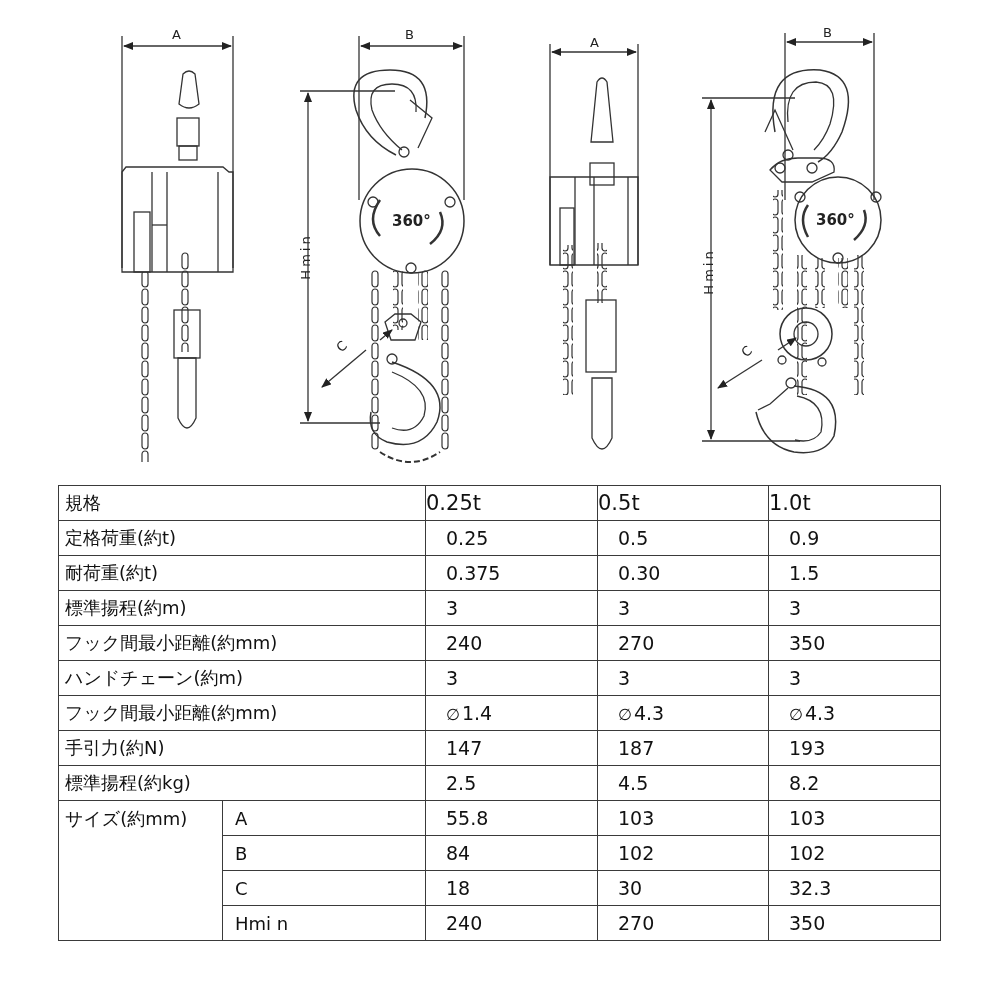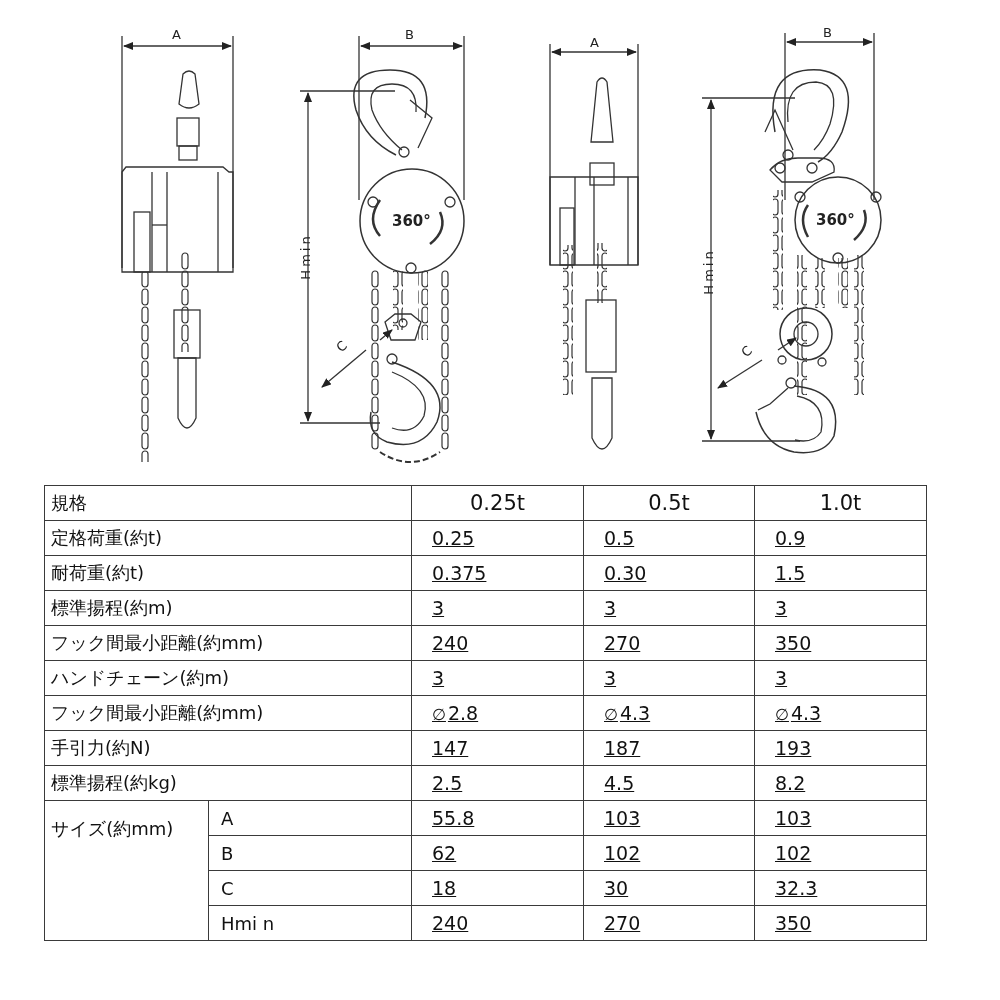--- a/index.html
+++ b/index.html
@@ -3,28 +3,28 @@
 <meta charset="utf-8">
 <style>
   html, body { margin: 0; padding: 0; background: #ffffff; }
   body { width: 1000px; height: 1000px; position: relative; overflow: hidden;
          font-family: "DejaVu Sans", "Liberation Sans", sans-serif; color: #111; }
   .drawings { position: absolute; left: 0; top: 0; width: 1000px; height: 480px; }
   .drawings svg { position: absolute; left: 0; top: 0; }
   .dim-label { position: absolute; font-size: 13px; color: #222; line-height: 1; }
   .dim-label.vert { transform: rotate(-90deg); transform-origin: center; letter-spacing: 3px; }
 
-  table.spec { position: absolute; left: 44px; top: 485px; border-collapse: collapse;
+  table.spec { position: absolute; left: 58px; top: 485px; border-collapse: collapse;
                table-layout: fixed; width: 882px; }
   table.spec td { border: 1.5px solid #3a3a3a; height: 34px; padding: 0 0 0 6px;
                   font-size: 18px; white-space: nowrap; vertical-align: middle; }
-  table.spec td.val { padding-left: 20px; font-size: 19px; text-decoration: underline; }
-  table.spec td.head { text-align: center; padding-left: 0; font-size: 21px; }
+  table.spec td.val { padding-left: 20px; font-size: 19px; }
+  table.spec td.head { text-align: left; padding-left: 0; font-size: 21px; }
   table.spec td.sub { padding-left: 12px; }
-  table.spec td.size-label { vertical-align: top; padding-top: 16px; }
+  table.spec td.size-label { vertical-align: top; padding-top: 6px; }
   .phi { font-size: 16px; margin-right: 2px; }
 </style>
 </head>
 <body>
 
 <div class="drawings">
   <svg width="1000" height="480" viewBox="0 0 1000 480" fill="none" stroke="#333" stroke-width="1.3">
     <defs>
       <marker id="arr" markerWidth="10" markerHeight="8" refX="9" refY="4" orient="auto" markerUnits="userSpaceOnUse">
         <path d="M0,0 L10,4 L0,8 z" fill="#222" stroke="none"></path>
@@ -212,21 +212,21 @@
       <td class="val">350</td>
     </tr>
     <tr>
       <td colspan="2">ハンドチェーン(約m)</td>
       <td class="val">3</td>
       <td class="val">3</td>
       <td class="val">3</td>
     </tr>
     <tr>
       <td colspan="2">フック間最小距離(約mm)</td>
-      <td class="val"><span class="phi">∅</span><span>2.8</span></td>
+      <td class="val"><span class="phi">∅</span><span>1.4</span></td>
       <td class="val"><span class="phi">∅</span><span>4.3</span></td>
       <td class="val"><span class="phi">∅</span><span>4.3</span></td>
     </tr>
     <tr>
       <td colspan="2">手引力(約N)</td>
       <td class="val">147</td>
       <td class="val">187</td>
       <td class="val">193</td>
     </tr>
     <tr>
@@ -237,21 +237,21 @@
     </tr>
     <tr>
       <td rowspan="4" class="size-label">サイズ(約mm)</td>
       <td class="sub">A</td>
       <td class="val">55.8</td>
       <td class="val">103</td>
       <td class="val">103</td>
     </tr>
     <tr>
       <td class="sub">B</td>
-      <td class="val">62</td>
+      <td class="val">84</td>
       <td class="val">102</td>
       <td class="val">102</td>
     </tr>
     <tr>
       <td class="sub">C</td>
       <td class="val">18</td>
       <td class="val">30</td>
       <td class="val">32.3</td>
     </tr>
     <tr>

